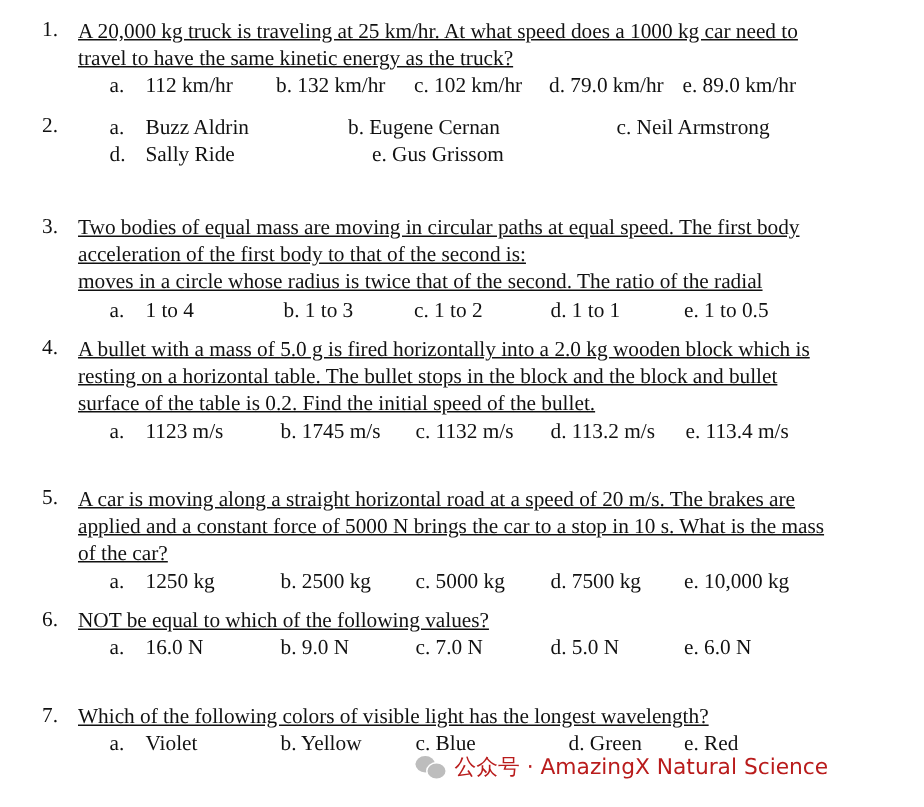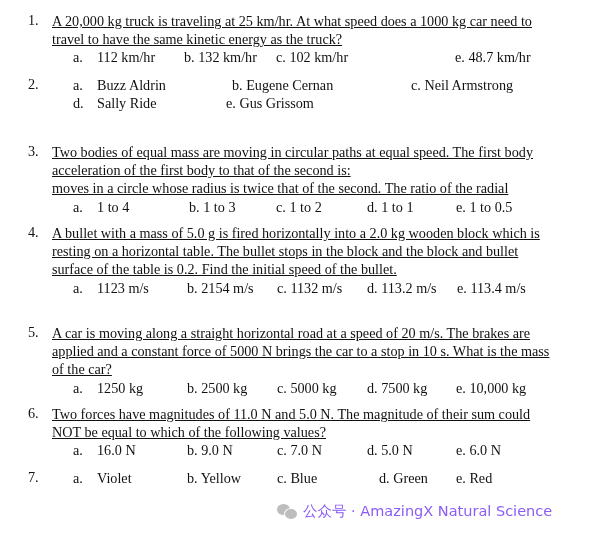--- a/index.html
+++ b/index.html
@@ -11,55 +11,56 @@
   .q { position: absolute; left: 0; width: 616px; }
   .qnum { position: absolute; left: 28px; width: 22px; }
   .qtext { position: absolute; left: 52px; width: 540px; line-height: 18.2px; }
   .line { display: block; white-space: nowrap; height: 18.2px; text-decoration: underline; }
   .opts { position: relative; height: 18.2px; white-space: nowrap; }
   .opt { position: absolute; top: 0; white-space: nowrap; }
   .opt .lbl { display: inline-block; }
   em { font-style: italic; }
   .watermark {
     position: absolute; left: 277px; top: 502px;
-    font-family: "DejaVu Sans", sans-serif; font-size: 14.5px; color: #8b5cf6;
+    font-family: "DejaVu Sans", sans-serif; font-size: 14.5px; color: #b91c1c;
     white-space: nowrap; display: flex; align-items: center;
   }
   .wm-icon { width: 20px; height: 15px; position: relative; margin-right: 6px; }
   .wm-icon .b1 { position: absolute; left: 0; top: 0; width: 13px; height: 11px; border-radius: 50%; background: #bdbdbd; }
   .wm-icon .b2 { position: absolute; left: 7px; top: 4px; width: 12px; height: 10px; border-radius: 50%; background: #bdbdbd; border: 1px solid #fff; }
 </style>
 </head>
 <body>
 
 <div class="q" style="top:12px;">
   <span class="qnum">1.</span>
   <div class="qtext">
     <span class="line">A 20,000 kg truck is traveling at 25 km/hr. At what speed does a 1000 kg car need to</span>
     <span class="line">travel to have the same kinetic energy as the truck?</span>
     <div class="opts">
       <span class="opt" style="left:21px"><span class="lbl" style="width:24px">a.</span><span>112 km/hr</span></span>
       <span class="opt" style="left:132px"><span>b.</span> <span>132 km/hr</span></span>
       <span class="opt" style="left:224px"><span>c.</span> <span>102 km/hr</span></span>
-      <span class="opt" style="left:403px"><span>e.</span> <span>48.7 km/hr</span></span>
+      <span class="opt" style="left:314px"><span>d.</span> <span>79.0 km/hr</span></span>
+      <span class="opt" style="left:403px"><span>e.</span> <span>89.0 km/hr</span></span>
     </div>
   </div>
 </div>
 
 <div class="q" style="top:76px;">
   <span class="qnum">2.</span>
   <div class="qtext">
     <div class="opts">
       <span class="opt" style="left:180px"><span>b.</span> <span>Eugene Cernan</span></span>
       <span class="opt" style="left:21px"><span class="lbl" style="width:24px">a.</span><span>Buzz Aldrin</span></span>
       <span class="opt" style="left:359px"><span>c.</span> <span>Neil Armstrong</span></span>
     </div>
     <div class="opts">
       <span class="opt" style="left:21px"><span class="lbl" style="width:24px">d.</span><span>Sally Ride</span></span>
-      <span class="opt" style="left:174px"><span>e.</span> <span>Gus Grissom</span></span>
+      <span class="opt" style="left:196px"><span>e.</span> <span>Gus Grissom</span></span>
     </div>
   </div>
 </div>
 
 <div class="q" style="top:143px;">
   <span class="qnum">3.</span>
   <div class="qtext">
     <span class="line">Two bodies of equal mass are moving in circular paths at equal speed. The first body</span>
     <span class="line">acceleration of the first body to that of the second is:</span>
     <span class="line">moves in a circle whose radius is twice that of the second. The ratio of the radial</span>
@@ -74,21 +75,21 @@
 </div>
 
 <div class="q" style="top:224px;">
   <span class="qnum">4.</span>
   <div class="qtext">
     <span class="line">A bullet with a mass of 5.0 g is fired horizontally into a 2.0 kg wooden block which is</span>
     <span class="line">resting on a horizontal table. The bullet stops in the block and the block and bullet</span>
     <span class="line">surface of the table is 0.2. Find the initial speed of the bullet.</span>
     <div class="opts">
       <span class="opt" style="left:21px"><span class="lbl" style="width:24px">a.</span><span>1123 m/s</span></span>
-      <span class="opt" style="left:135px"><span>b.</span> <span>2154 m/s</span></span>
+      <span class="opt" style="left:135px"><span>b.</span> <span>1745 m/s</span></span>
       <span class="opt" style="left:225px"><span>c.</span> <span>1132 m/s</span></span>
       <span class="opt" style="left:315px"><span>d.</span> <span>113.2 m/s</span></span>
       <span class="opt" style="left:405px"><span>e.</span> <span>113.4 m/s</span></span>
     </div>
   </div>
 </div>
 
 <div class="q" style="top:324px;">
   <span class="qnum">5.</span>
   <div class="qtext">
@@ -101,35 +102,35 @@
       <span class="opt" style="left:225px"><span>c.</span> <span>5000 kg</span></span>
       <span class="opt" style="left:315px"><span>d.</span> <span>7500 kg</span></span>
       <span class="opt" style="left:404px"><span>e.</span> <span>10,000 kg</span></span>
     </div>
   </div>
 </div>
 
 <div class="q" style="top:405px;">
   <span class="qnum">6.</span>
   <div class="qtext">
-    <span class="line">Two forces have magnitudes of 11.0 N and 5.0 N. The magnitude of their sum could</span>
     <span class="line">NOT be equal to which of the following values?</span>
     <div class="opts">
       <span class="opt" style="left:21px"><span class="lbl" style="width:24px">a.</span><span>16.0 N</span></span>
       <span class="opt" style="left:135px"><span>b.</span> <span>9.0 N</span></span>
       <span class="opt" style="left:225px"><span>c.</span> <span>7.0 N</span></span>
       <span class="opt" style="left:315px"><span>d.</span> <span>5.0 N</span></span>
       <span class="opt" style="left:404px"><span>e.</span> <span>6.0 N</span></span>
     </div>
   </div>
 </div>
 
 <div class="q" style="top:469px;">
   <span class="qnum">7.</span>
   <div class="qtext">
+    <span class="line">Which of the following colors of visible light has the longest wavelength?</span>
     <div class="opts">
       <span class="opt" style="left:21px"><span class="lbl" style="width:24px">a.</span><span>Violet</span></span>
       <span class="opt" style="left:135px"><span>b.</span> <span>Yellow</span></span>
       <span class="opt" style="left:225px"><span>c.</span> <span>Blue</span></span>
       <span class="opt" style="left:327px"><span>d.</span> <span>Green</span></span>
       <span class="opt" style="left:404px"><span>e.</span> <span>Red</span></span>
     </div>
   </div>
 </div>
 

